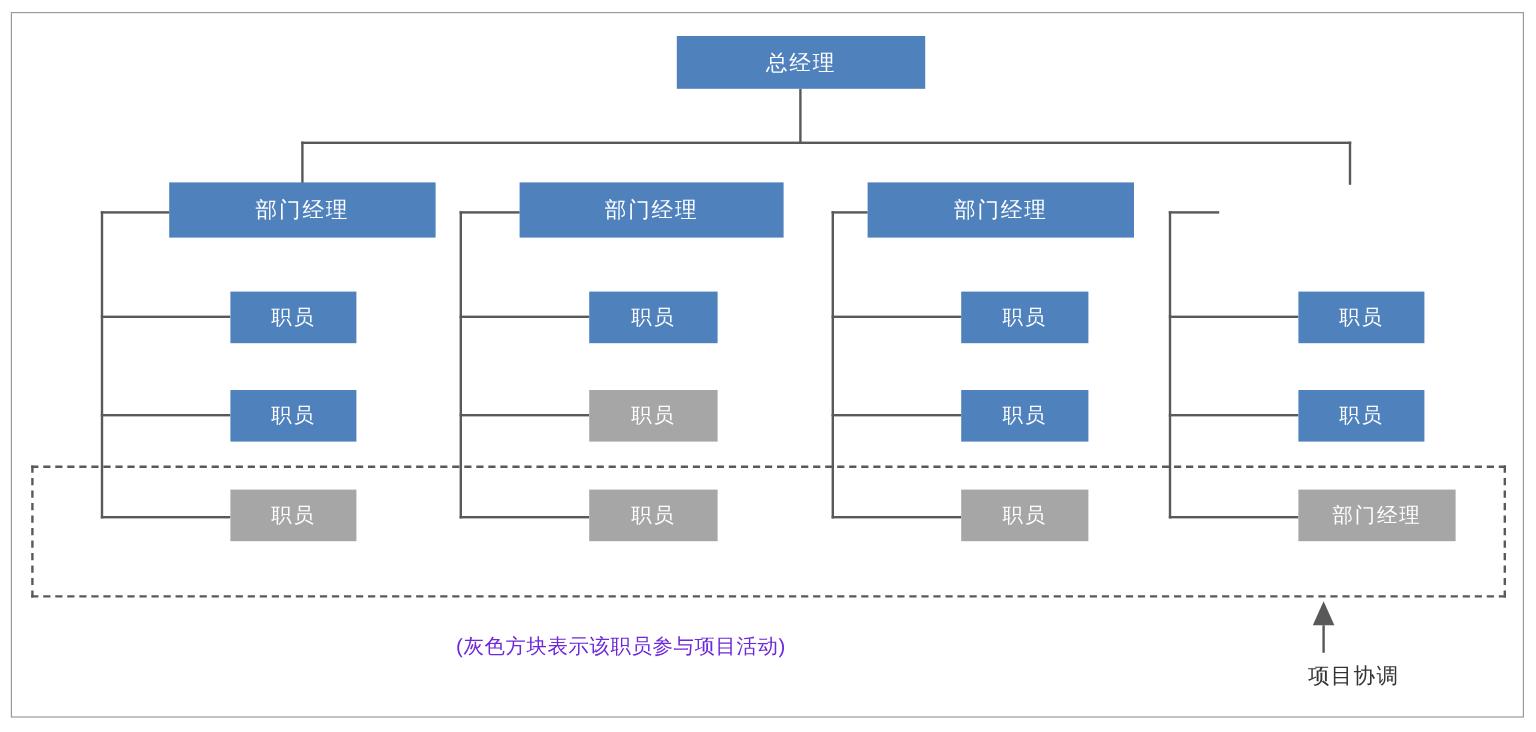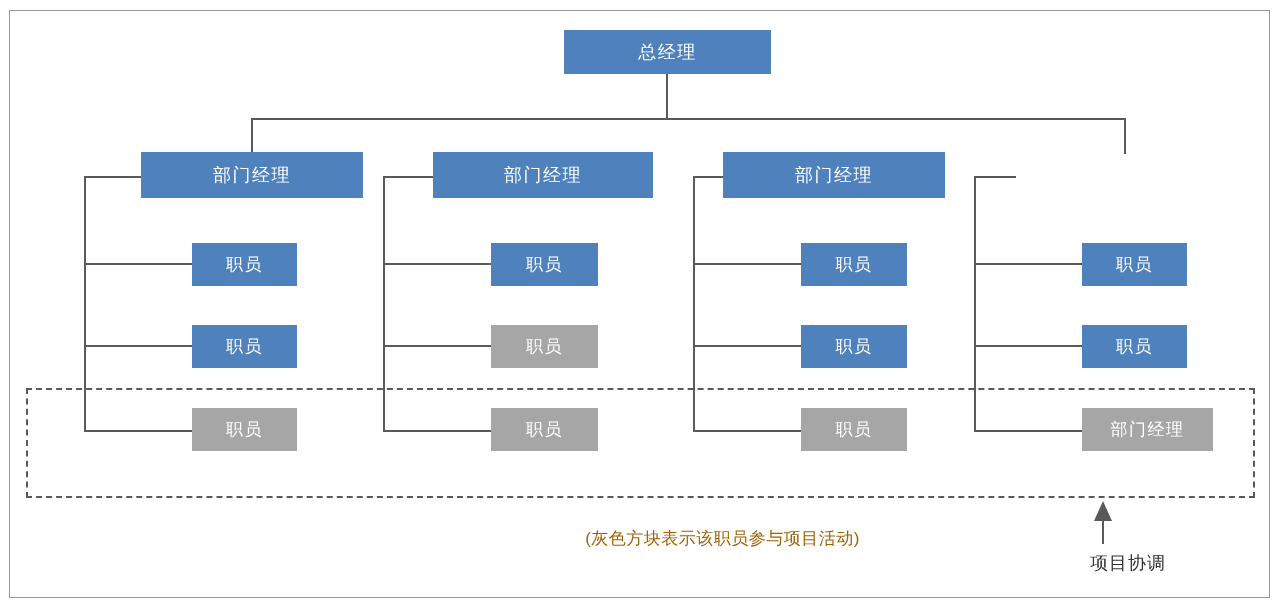--- a/index.html
+++ b/index.html
@@ -17,22 +17,22 @@
   }
   .box.blue{background:#4F81BD;}
   .box.gray{background:#A6A6A6;}
   .staff{font-size:17px;}
   .line{position:absolute;background:#595959;}
   .dashed-rect{
     position:absolute;left:26px;top:388px;width:1225px;height:106px;
     border:2px dashed #595959;background:transparent;
   }
   .caption{
-    position:absolute;left:380px;top:527px;width:480px;text-align:right;
-    color:#a16207;font-size:17px;letter-spacing:0.5px;
+    position:absolute;left:380px;top:527px;width:480px;text-align:left;
+    color:#6d28d9;font-size:17px;letter-spacing:0.5px;
   }
   .arrow-head{
     position:absolute;left:1094px;top:501px;width:0;height:0;
     border-left:9px solid transparent;border-right:9px solid transparent;
     border-bottom:20px solid #595959;
   }
   .arrow-shaft{position:absolute;left:1102px;top:521px;width:2px;height:23px;}
   .coord-label{
     position:absolute;left:1040px;top:551px;width:126px;text-align:right;
     color:#333333;font-size:18px;letter-spacing:1px;

